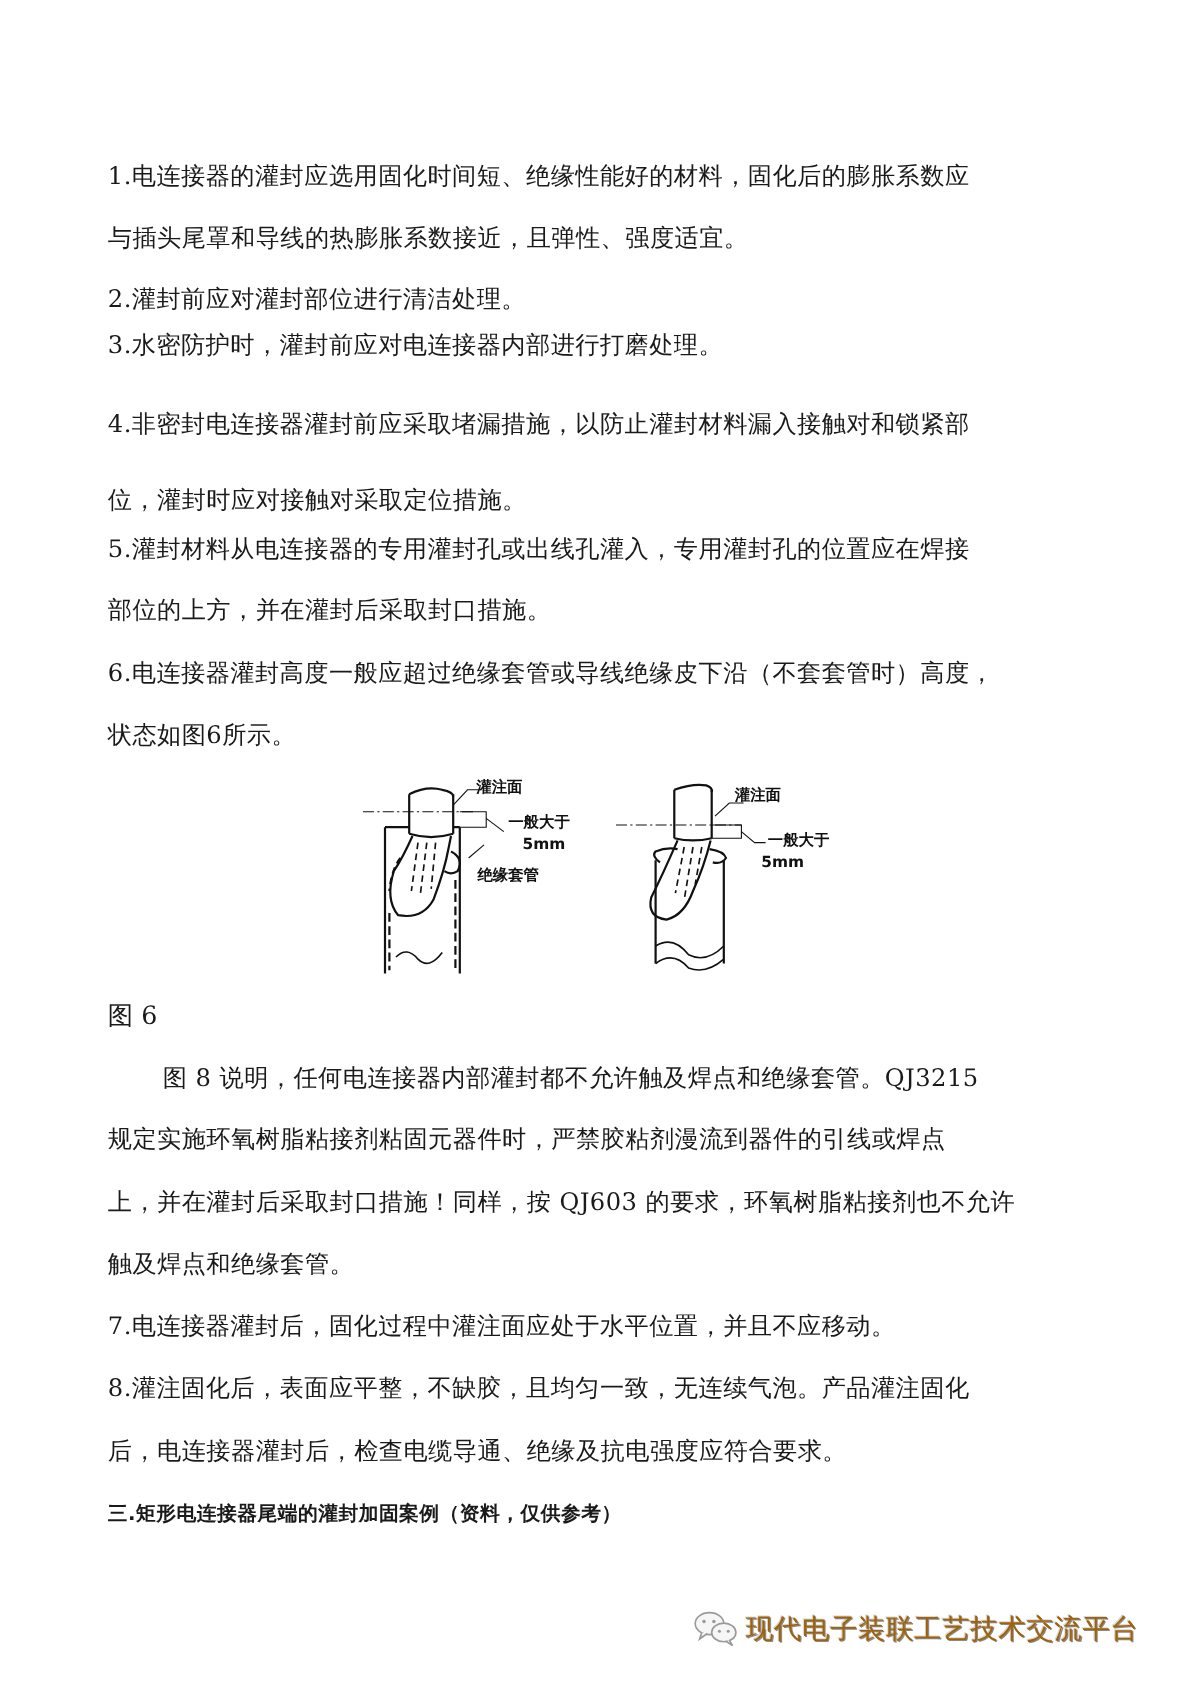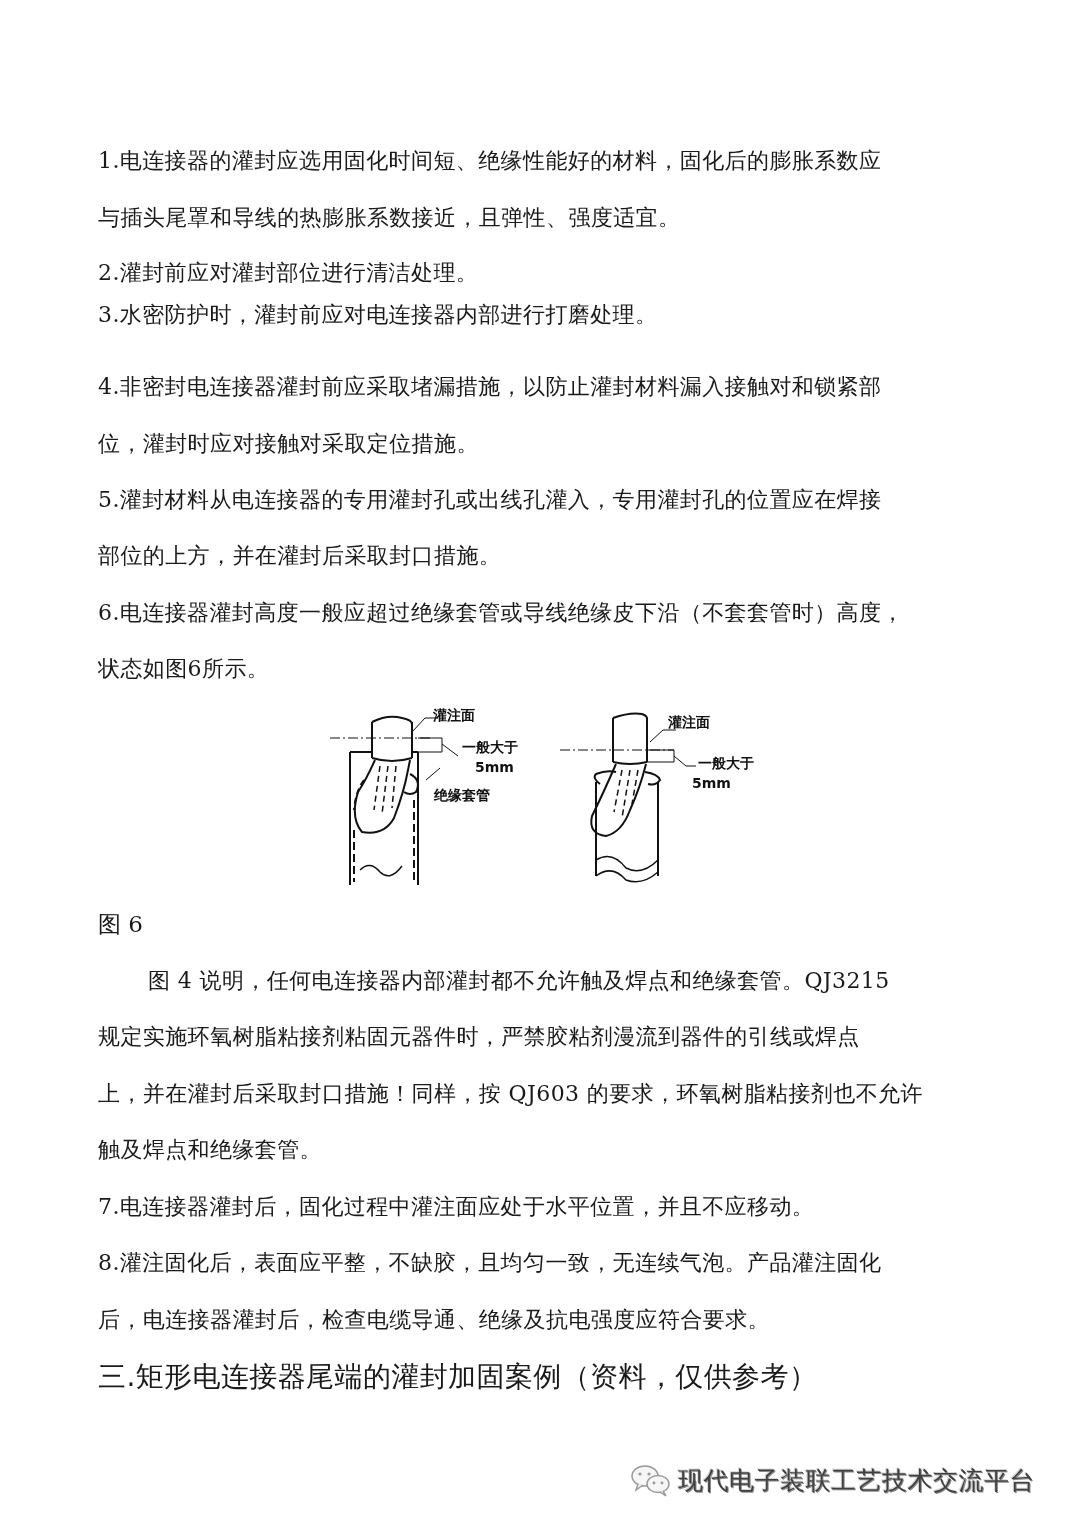--- a/index.html
+++ b/index.html
@@ -24,23 +24,23 @@
   .line {
     position: absolute;
     left: 0;
     white-space: nowrap;
     font-size: 22px;
     line-height: 30px;
     letter-spacing: 0.4px;
   }
   .indent { left: 50px; }
   .heading {
-    font-weight: normal;
+    font-weight: bold;
     font-family: "DejaVu Sans", "Liberation Sans", sans-serif;
-    font-size: 28px;
+    font-size: 18px;
   }
   .caption {
     position: absolute;
     left: 0;
     width: 890px;
     font-size: 23px;
     line-height: 30px;
   }
   .figure {
     position: absolute;
@@ -61,44 +61,44 @@
     left: 630px;
     top: 1458px;
     height: 44px;
     display: flex;
     align-items: center;
     gap: 6px;
   }
   .wm-text {
     font-family: "DejaVu Sans", "Liberation Sans", sans-serif;
     font-size: 25px;
-    color: #404040;
+    color: #a16207;
     text-shadow: 1px 1px 0 #8a8a8a, -1px -1px 0 #d8d8d8;
     letter-spacing: 0.5px;
     white-space: nowrap;
   }
 </style>
 </head>
 <body>
 
 <div class="page">
   <div class="line" style="top:146px">1.电连接器的灌封应选用固化时间短、绝缘性能好的材料，固化后的膨胀系数应</div>
   <div class="line" style="top:203px">与插头尾罩和导线的热膨胀系数接近，且弹性、强度适宜。</div>
   <div class="line" style="top:258px">2.灌封前应对灌封部位进行清洁处理。</div>
   <div class="line" style="top:300px">3.水密防护时，灌封前应对电连接器内部进行打磨处理。</div>
   <div class="line" style="top:372px">4.非密封电连接器灌封前应采取堵漏措施，以防止灌封材料漏入接触对和锁紧部</div>
-  <div class="line" style="top:429px">位，灌封时应对接触对采取定位措施。</div>
+  <div class="line" style="top:441px">位，灌封时应对接触对采取定位措施。</div>
   <div class="line" style="top:485px">5.灌封材料从电连接器的专用灌封孔或出线孔灌入，专用灌封孔的位置应在焊接</div>
   <div class="line" style="top:541px">部位的上方，并在灌封后采取封口措施。</div>
   <div class="line" style="top:598px">6.电连接器灌封高度一般应超过绝缘套管或导线绝缘皮下沿（不套套管时）高度，</div>
   <div class="line" style="top:654px">状态如图6所示。</div>
 
   <div class="caption" style="top:909px">图 6</div>
 
-  <div class="line indent" style="top:966px">图 4 说明，任何电连接器内部灌封都不允许触及焊点和绝缘套管。QJ3215</div>
+  <div class="line indent" style="top:966px">图 8 说明，任何电连接器内部灌封都不允许触及焊点和绝缘套管。QJ3215</div>
   <div class="line" style="top:1022px">规定实施环氧树脂粘接剂粘固元器件时，严禁胶粘剂漫流到器件的引线或焊点</div>
   <div class="line" style="top:1079px">上，并在灌封后采取封口措施！同样，按 QJ603 的要求，环氧树脂粘接剂也不允许</div>
   <div class="line" style="top:1135px">触及焊点和绝缘套管。</div>
 
   <div class="line" style="top:1192px">7.电连接器灌封后，固化过程中灌注面应处于水平位置，并且不应移动。</div>
   <div class="line" style="top:1248px">8.灌注固化后，表面应平整，不缺胶，且均匀一致，无连续气泡。产品灌注固化</div>
   <div class="line" style="top:1305px">后，电连接器灌封后，检查电缆导通、绝缘及抗电强度应符合要求。</div>
 
   <div class="line heading" style="top:1362px">三.矩形电连接器尾端的灌封加固案例（资料，仅供参考）</div>
 </div>

